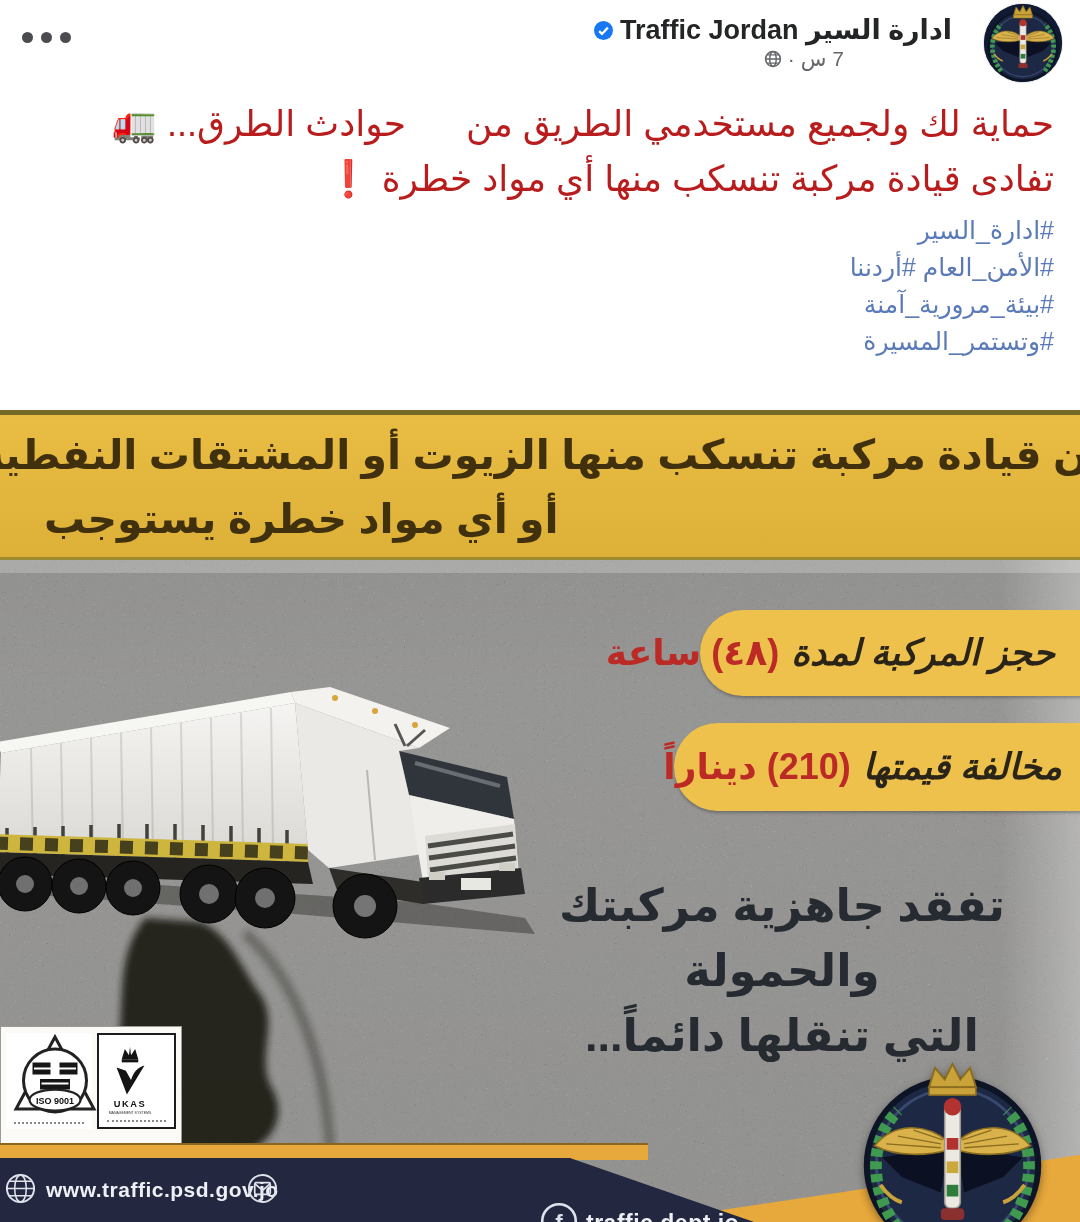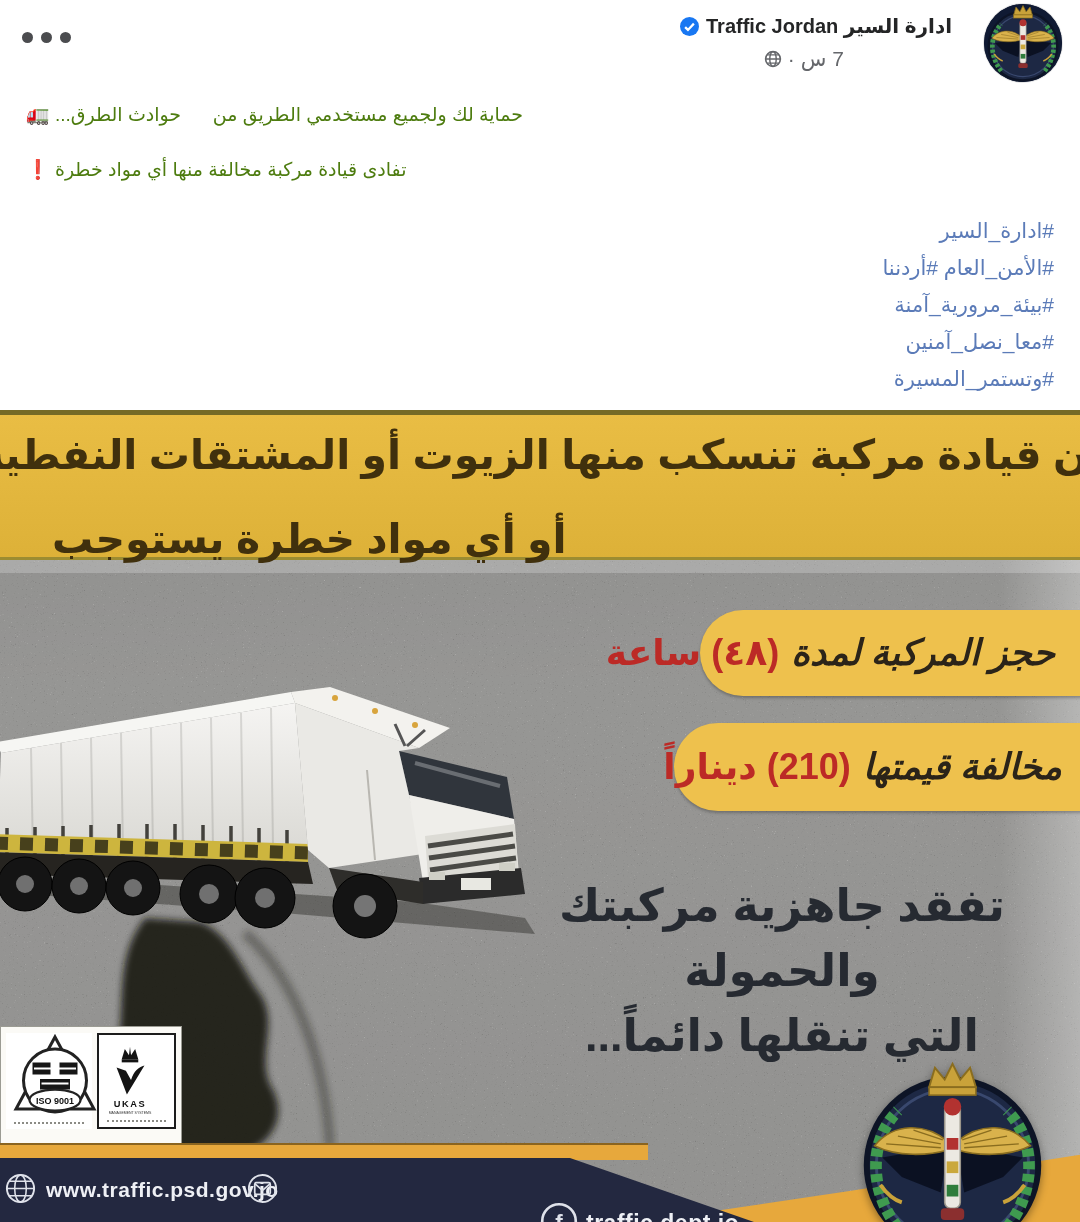--- a/index.html
+++ b/index.html
@@ -8,46 +8,46 @@
     background:#ffffff;
     font-family:"Liberation Sans","DejaVu Sans",sans-serif;
   }
   
   .dots{position:absolute;left:22px;top:32px;display:flex;gap:8px;cursor:pointer;}
   .dots i{width:11px;height:11px;border-radius:50%;background:#4b4c4f;display:block;}
   .avatar{position:absolute;left:984px;top:4px;width:78px;height:78px;border-radius:50%;
     overflow:hidden;background:#16203a;box-shadow:0 0 0 1px rgba(0,0,0,.1);}
   .avatar svg{width:100%;height:100%;}
   .name-row{position:absolute;right:128px;top:14px;direction:rtl;white-space:nowrap;
-    font-size:20px;font-weight:bold;color:#242526;display:flex;align-items:center;gap:7px;}
+    font-size:27px;font-weight:bold;color:#242526;display:flex;align-items:center;gap:7px;}
   .badge{width:19px;height:19px;display:inline-block;}
   .meta-row{position:absolute;right:236px;top:47px;direction:rtl;display:flex;align-items:center;
     gap:6px;font-size:21px;color:#65676b;}
   .meta-row svg{width:18px;height:18px;}
   
-  .body-line{position:absolute;right:26px;left:26px;direction:rtl;text-align:left;
-    font-size:19px;color:#4d7c0f;white-space:pre-wrap;}
+  .body-line{position:absolute;right:26px;left:26px;direction:rtl;text-align:right;
+    font-size:36px;color:#b91c1c;white-space:pre-wrap;}
   .line1{top:103px;}
   .line2{top:158px;}
   .tags{position:absolute;right:26px;top:212px;direction:rtl;text-align:right;
-    font-size:21px;line-height:37px;color:#5b7bb8;}
+    font-size:25px;line-height:37px;color:#5b7bb8;}
   .tags div{cursor:pointer;}
   
   .flyer{position:absolute;left:0;top:410px;width:1080px;height:812px;overflow:hidden;
     background:linear-gradient(180deg,#9d9c98 0%,#b1b0ac 35%,#a8a7a3 100%);}
   .noise{position:absolute;left:0;top:0;width:1080px;height:812px;}
   .light-band{position:absolute;right:0;top:150px;width:80px;height:680px;
     background:linear-gradient(to left,rgba(255,255,255,.30),rgba(255,255,255,0));}
   .curb{position:absolute;left:0;top:150px;width:1080px;height:13px;background:rgba(255,255,255,.22);}
   .banner{position:absolute;left:0;top:0;width:1080px;height:150px;
     background:linear-gradient(#e9bd44,#ddb138);
     border-top:5px solid #756a26;border-bottom:3px solid #9c8c31;box-sizing:border-box;}
   .banner-line{position:absolute;white-space:nowrap;font-weight:bold;font-size:41px;color:#40300d;direction:rtl;}
   .bl1{right:-8px;top:16px;}
-  .bl2{left:52px;top:80px;margin-top:20px;}
+  .bl2{left:44px;top:80px;}
   .pill{position:absolute;background:#eec14d;border-radius:45px 0 0 45px;
     display:flex;align-items:center;direction:rtl;white-space:nowrap;
     font-weight:bold;font-size:36px;gap:12px;box-shadow:0 2px 3px rgba(0,0,0,.25);}
   .pill .lab{color:#2b2419;font-style:italic;}
   .pill .val{color:#bc2a26;}
   .pill1{left:700px;top:200px;width:395px;height:86px;padding-right:40px;box-sizing:border-box;}
   .pill2{left:674px;top:313px;width:420px;height:88px;padding-right:32px;box-sizing:border-box;}
   .truck{position:absolute;left:-5px;top:268px;width:570px;height:505px;}
   .note{position:absolute;left:500px;right:16px;top:455px;direction:rtl;text-align:center;
     font-weight:bold;font-size:45px;line-height:65px;color:#262a31;margin-top:8px;}
@@ -124,27 +124,26 @@
     <span>7 س</span>
     <span>·</span>
     <svg viewBox="0 0 20 20">
       <circle cx="10" cy="10" r="8.2" fill="none" stroke="#65676b" stroke-width="1.8"></circle>
       <ellipse cx="10" cy="10" rx="3.6" ry="8.2" fill="none" stroke="#65676b" stroke-width="1.6"></ellipse>
       <path d="M2,10 L18,10 M3.2,5.5 L16.8,5.5 M3.2,14.5 L16.8,14.5" stroke="#65676b" stroke-width="1.4"></path>
     </svg>
   </div>
 
   <div class="body-line line1">حماية لك ولجميع مستخدمي الطريق من      حوادث الطرق... 🚛</div>
-  <div class="body-line line2">تفادى قيادة مركبة مخالفة منها أي مواد خطرة ❗</div>
+  <div class="body-line line2">تفادى قيادة مركبة تنسكب منها أي مواد خطرة ❗</div>
 
   <div class="tags">
     <div>#ادارة_السير</div>
     <div>#الأمن_العام #أردننا</div>
     <div>#بيئة_مرورية_آمنة</div>
-    <div>#معا_نصل_آمنين</div>
     <div>#وتستمر_المسيرة</div>
   </div>
 </div>
 
 <div class="flyer">
 
   <svg class="noise">
     <filter id="asphDark">
         <feTurbulence type="fractalNoise" baseFrequency="0.7" numOctaves="3" seed="4"></feTurbulence>
       <feColorMatrix type="matrix" values="0 0 0 0 0  0 0 0 0 0  0 0 0 0 0  0.9 0.9 0.9 0 0"></feColorMatrix>

